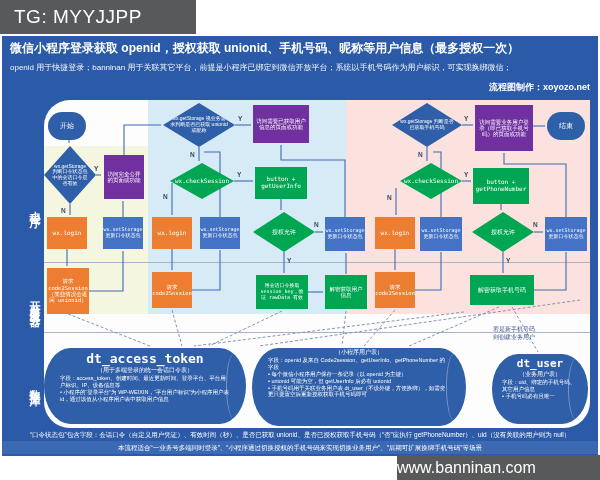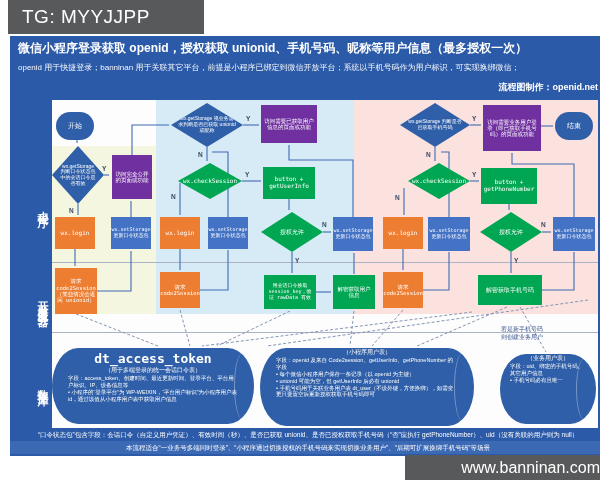--- a/index.html
+++ b/index.html
@@ -1,37 +1,37 @@
 <!DOCTYPE html>
 <html><head>
 <meta charset="utf-8">
 <style>
   * { margin:0; padding:0; box-sizing:border-box; }
   html,body { width:600px; height:480px; background:#fff; font-family:"Liberation Sans", sans-serif; overflow:hidden; }
-  .page { position:relative; width:506px; height:480px; background:#fff;margin-left:8px; }
+  .page { position:relative; width:506px; height:480px; background:#fff; }
 
   
   .tg-box { position:absolute; left:0; top:0; width:196px; height:34px; background:#58595b; color:#fff;
             font-size:19px; line-height:34px; padding-left:14px; letter-spacing:.5px; }
   .site-box { position:absolute; left:397px; top:455px; width:203px; height:25px; background:#58595b; color:#fff;
-            font-size:16px; line-height:25px; text-align:right; padding-right:8px; }
+            font-size:16px; line-height:25px; text-align:left; padding-right:8px; }
 
   
   .diagram { position:absolute; left:2px; top:36px; width:596px; height:420px; background:#2b5aa8; color:#fff; }
   .hdr-title { position:absolute; left:8px; top:4px; font-size:12px; font-weight:bold; white-space:nowrap; }
   .hdr-sub { position:absolute; left:8px; top:26px; font-size:8px; opacity:.95; white-space:nowrap; }
   .hdr-credit { position:absolute; right:8px; top:45px; font-size:9px; font-weight:bold; }
 
   .lane-label { position:absolute; left:4px; width:36px; text-align:center; color:#fff; font-size:11px; font-weight:bold;
                 writing-mode:vertical-rl; letter-spacing:3px; }
   .lane-app    { top:105px; height:130px; }
   .lane-server { top:216px; height:100px; }
   .lane-db     { top:308px; height:80px; }
 
-  .canvas { position:absolute; left:42px; top:64px; width:546px; height:328px; background:#fdfdfd; }
+  .canvas { position:absolute; left:42px; top:64px; width:546px; height:328px; background:#fdfdfd;border-radius:26px; }
   .band { position:absolute; }
   .band-cream { left:0; top:46px; width:104px; height:168px; background:#f4f6e0; }
   .band-blue  { left:104px; top:0; width:198px; height:214px; background:#d7ebf6; }
   .band-pink  { left:302px; top:0; width:244px; height:214px; background:#fbe2de; }
   .lane-line { position:absolute; left:0; width:546px; height:1px; background:#aab3c6; }
 
   svg.wires { position:absolute; left:0; top:0; width:546px; height:328px; pointer-events:none; }
   svg.wires path { fill:none; }
   .wire  { stroke:#3f6ab3; stroke-width:1.1; }
   .dwire { stroke:#8595b5; stroke-width:1; stroke-dasharray:3 2; }
@@ -67,21 +67,21 @@
 </head>
 <body>
 
 <div class="page">
 
   <div class="tg-box">TG: MYYJJPP</div>
 
   <div class="diagram">
     <div class="hdr-title">微信小程序登录获取 openid，授权获取 unionid、手机号码、昵称等用户信息（最多授权一次）</div>
     <div class="hdr-sub">openid 用于快捷登录；banninan 用于关联其它平台，前提是小程序已绑定到微信开放平台；系统以手机号码作为用户标识，可实现换绑微信；</div>
-    <div class="hdr-credit">流程图制作：openid.net</div>
+    <div class="hdr-credit">流程图制作：xoyozo.net</div>
 
     <div class="lane-label lane-app">小程序</div>
     <div class="lane-label lane-server">开发者服务器</div>
     <div class="lane-label lane-db">数据库</div>
 
     <div class="canvas">
       <div class="band band-cream"></div>
       <div class="band band-blue"></div>
       <div class="band band-pink"></div>
       <div class="lane-line" style="top:162px"></div>
@@ -259,20 +259,21 @@
         <div class="cyl-line">• 小程序的“登录平台”为 WP-WEIXIN，“平台用户标识”为小程序用户表 id，通过该值从小程序用户表中获取用户信息</div>
       </div>
       <div class="cyl" style="left:208px;top:248px;width:214px;height:78px">
         <div class="cyl-sub">（小程序用户表）</div>
         <div class="cyl-line">字段：openid 及来自 Code2session、getUserInfo、getPhoneNumber 的字段</div>
         <div class="cyl-line">• 每个微信小程序用户保存一条记录（以 openid 为主键）</div>
         <div class="cyl-line">• unionid 可能为空，但 getUserInfo 后必有 unionid</div>
         <div class="cyl-line">• 手机号码用于关联业务用户表 dt_user（不设外键，方便换绑），如需变更只要置空后重新授权获取手机号码即可</div>
       </div>
       <div class="cyl" style="left:448px;top:254px;width:96px;height:70px">
+        <div class="cyl-title small">dt_user</div>
         <div class="cyl-sub">（业务用户表）</div>
         <div class="cyl-line" style="padding:0 10px">字段：uid、绑定的手机号码、其它用户信息</div>
         <div class="cyl-line" style="padding:0 10px">• 手机号码必有且唯一</div>
       </div>
     </div>
 
     <div class="note note1">“口令状态包”包含字段：会话口令（自定义用户凭证）、有效时间（秒）、是否已获取 unionid、是否已授权获取手机号码（“否”应执行 getPhoneNumber）、uid（没有关联的用户则为 null）</div>
     <div class="note note2">本流程适合“一业务号多端同时登录”、“小程序通过切换授权的手机号码来实现切换业务用户”、“后期可扩展换绑手机号码”等场景</div>
   </div>
 

